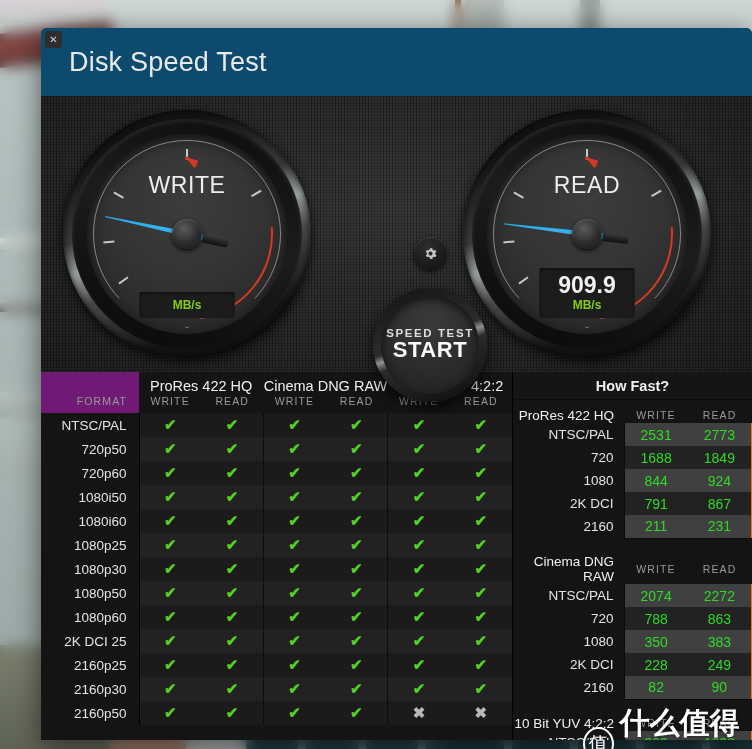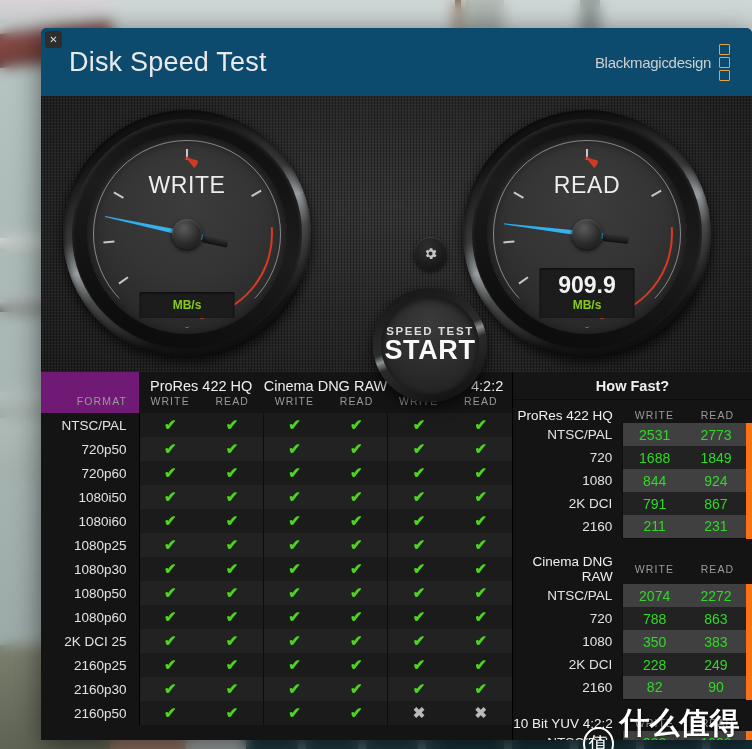--- a/index.html
+++ b/index.html
@@ -183,21 +183,21 @@
     background:linear-gradient(160deg,#121212 0%,#2c2c2c 45%,#8d9294 50%,#2a2a2a 56%,#0c0c0c 100%);
     box-shadow:0 5px 14px rgba(0,0,0,.7);
   }
   #start-btn .inner {
     position:absolute; inset:8px; border-radius:50%;
     background:radial-gradient(circle at 50% 28%, #3a3a3a 0%, #2d2d2d 50%, #1f1f1f 100%);
     box-shadow:inset 0 3px 8px rgba(0,0,0,.65);
     display:flex; flex-direction:column; align-items:center; justify-content:center;
   }
   #start-sub  { color:#dcdcdc; font-size:11.5px; font-weight:700; letter-spacing:1.6px; }
-  #start-main { color:#fafafa; font-size:27px; font-weight:700; letter-spacing:.6px; margin-top:-2px;}
+  #start-main { color:#fafafa; font-size:22px; font-weight:700; letter-spacing:.6px; margin-top:-2px;}
 
   
   #panels { display:flex; height:368px; background:#141414; }
   #panel-left  { width:472px; border-right:1px solid #000; }
   #panel-right { flex:1; }
 
   .panel-head {
     height:28px; line-height:28px; text-align:center;
     color:#f0f0f0; font-size:14.5px; font-weight:700;
     background:#151515; border-bottom:1px solid #0c0c0c;
@@ -241,21 +241,21 @@
   }
   #hf td.hd {
     color:#9a9a9a; font-size:10.5px; letter-spacing:1.1px; text-align:center;
     padding-top:7px;
   }
   #hf td.res { color:#e3e3e3; font-size:13.5px; text-align:right; padding-right:10px; }
   #hf td.num { color:#2fd926; font-size:14px; text-align:center; }
   #hf tr.r-odd  td.num { background:#404040; }
   #hf tr.r-even td.num { background:#222222; }
   #hf td.num.left-edge { border-left:1px solid #0c0c0c; }
-  #hf td.num.right-edge{ border-right:6px solid #f97316; }
+  #hf td.num.right-edge{ border-right:1px solid #f97316; }
   #hf tr.last td.num { border-bottom:1px solid #0c0c0c; }
   #hf tr.spacer td { height:9px; background:transparent !important; }
 
   
   #watermark {
     position:absolute; left:583px; top:703px; display:flex; align-items:center;
     gap:6px; z-index:40; pointer-events:none;
   }
   #wm-logo {
     width:34px; height:34px; border-radius:50%;
@@ -294,28 +294,20 @@
   <div class="layer bg-blindsB"></div>
   <div id="backdrop-blur"></div>
 </div>
 
 <div id="window">
 
   <div id="close-btn">✕</div>
 
   <div id="titlebar">
     <div id="app-title">Disk Speed Test</div>
-    <div id="brand">
-      <div id="brand-text">Blackmagicdesign</div>
-      <div id="brand-logo">
-        <i></i>
-          <i></i>
-          <i></i>
-      </div>
-    </div>
   </div>
 
   <div id="gauges">
 
     <div class="gauge-wrap left">
       <div class="bezel"></div>
       <div class="bezel-inner"></div>
       <div class="face">
         <div class="arc"></div>
         <div class="tick">

